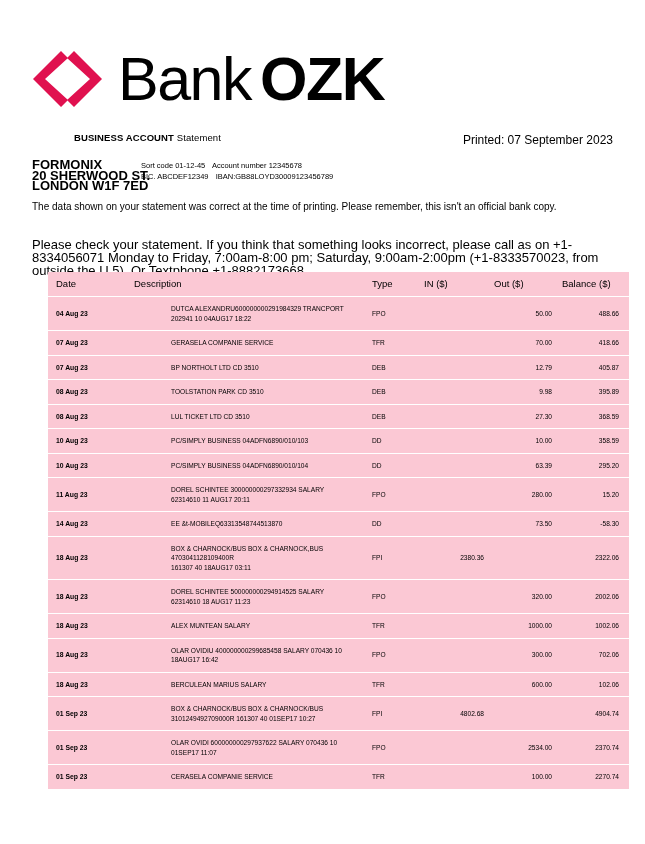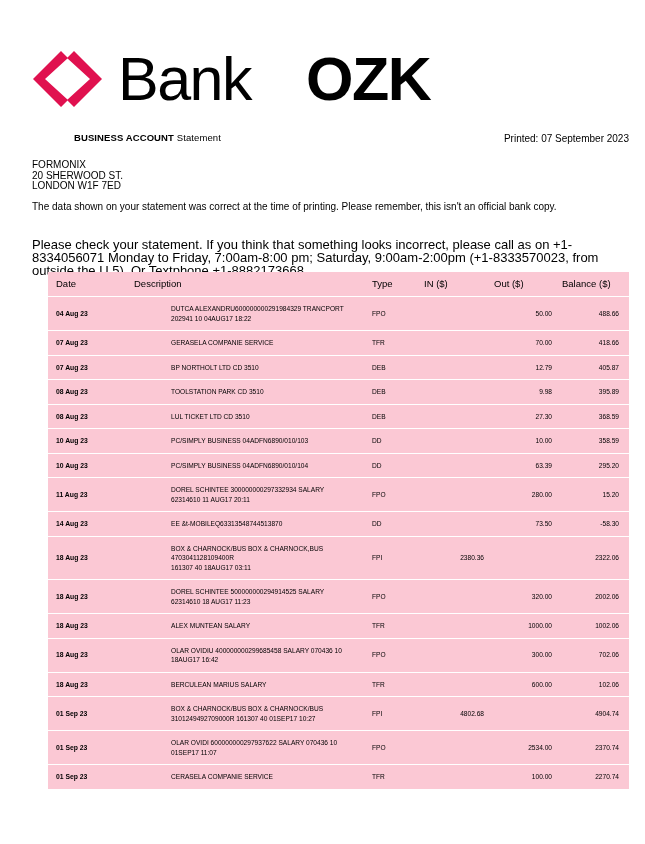--- a/index.html
+++ b/index.html
@@ -38,52 +38,51 @@
     display: block;
     margin-right: 12px;
   }
   .logo-text {
     font-size: 61px;
     line-height: 62px;
     letter-spacing: -1.5px;
     white-space: nowrap;
     display: flex;
     align-items: baseline;
-    gap: 28px;
   }
   .logo-text .lt-light { font-weight: 400; }
-  .logo-text .lt-bold  { font-weight: 700; margin-left: 27px; }
+  .logo-text .lt-bold  { font-weight: 700; margin-left: 9px; }
 
   
   .stmt-title {
     position: absolute;
     left: 32px;
     top: 132px;
     font-size: 9.5px;
     font-weight: 700;
     letter-spacing: 0.1px;
     margin-left: 42px;
   }
   .stmt-title .thin { font-weight: 400; }
   .printed {
     position: absolute;
-    right: 16px;
+    right: 32px;
     top: 133px;
-    font-size: 10px;
+    font-size: 12px;
     margin-left: 46px;
   }
 
   
   .addr {
     position: absolute;
     left: 32px;
     top: 160px;
-    font-size: 10px;
+    font-size: 13px;
     line-height: 10.5px;
-    font-weight: 400;
+    font-weight: 700;
   }
   .acct {
     position: absolute;
     left: 141px;
     top: 160px;
     font-size: 7.5px;
     line-height: 11px;
   }
   .acct .gap { display: inline-block; width: 5px; }
 
@@ -180,20 +179,33 @@
     <span>BUSINESS ACCOUNT</span><span class="thin">&nbsp;</span><span class="thin">Statement</span>
   </div>
   <div class="printed">Printed: 07 September 2023</div>
 
   <div class="addr">
     <div>FORMONIX</div>
     <div>20 SHERWOOD ST.</div>
     <div>LONDON W1F 7ED</div>
   </div>
 
+  <div class="acct">
+    <div>
+      <span>Sort code</span>
+      <span>01-12-45</span><span class="gap"></span>
+      <span>Account number</span>
+      <span>12345678</span>
+    </div>
+    <div>
+      <span>BIC.</span>
+      <span>ABCDEF12349</span><span class="gap"></span>
+      <span>IBAN:</span><span>GB88LOYD30009123456789</span>
+    </div>
+  </div>
 
   <div class="notice1">The data shown on your statement was correct at the time of printing. Please remember, this isn't an official bank copy.</div>
   <div class="notice2">Please check your statement. If you think that something looks incorrect, please call as on +1-8334056071 Monday to Friday, 7:00am-8:00 pm; Saturday, 9:00am-2:00pm (+1-8333570023, from outside the U.5). Or Textphone +1-8882173668</div>
 
   <table class="table">
     <colgroup>
       <col class="c-date">
         <col class="c-desc">
         <col class="c-type">
       <col class="c-in">

